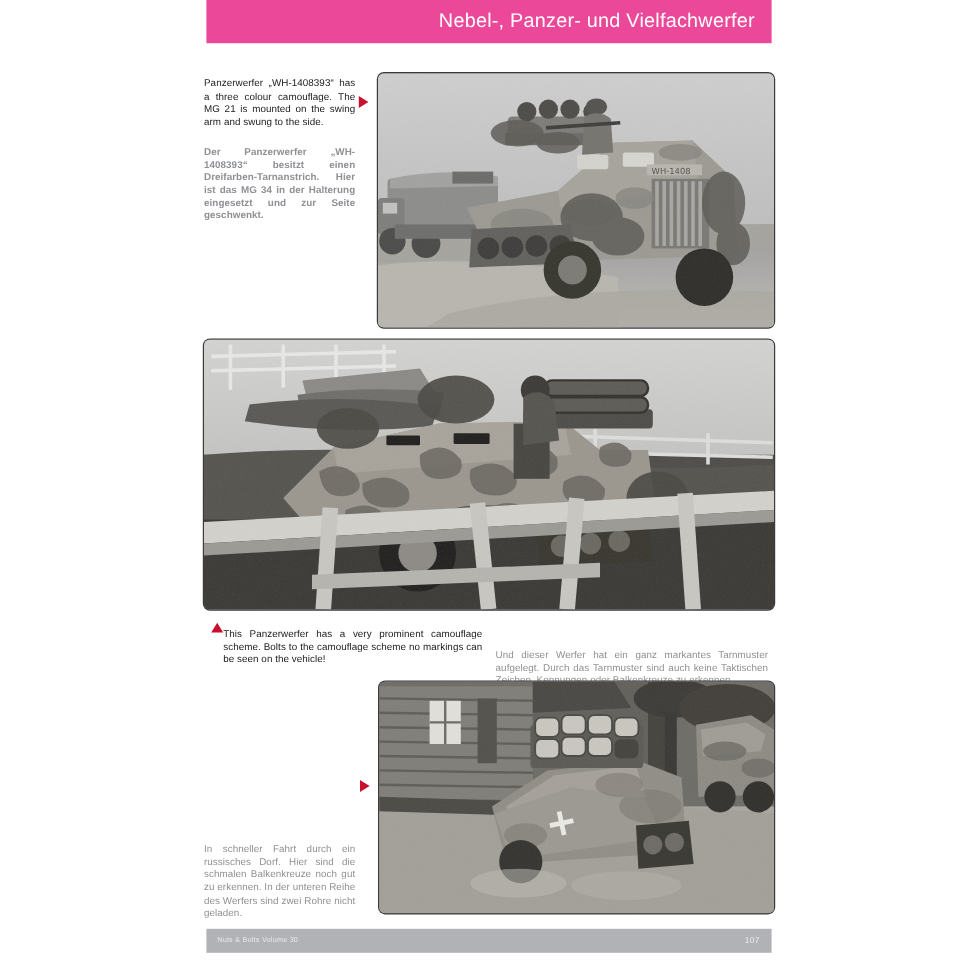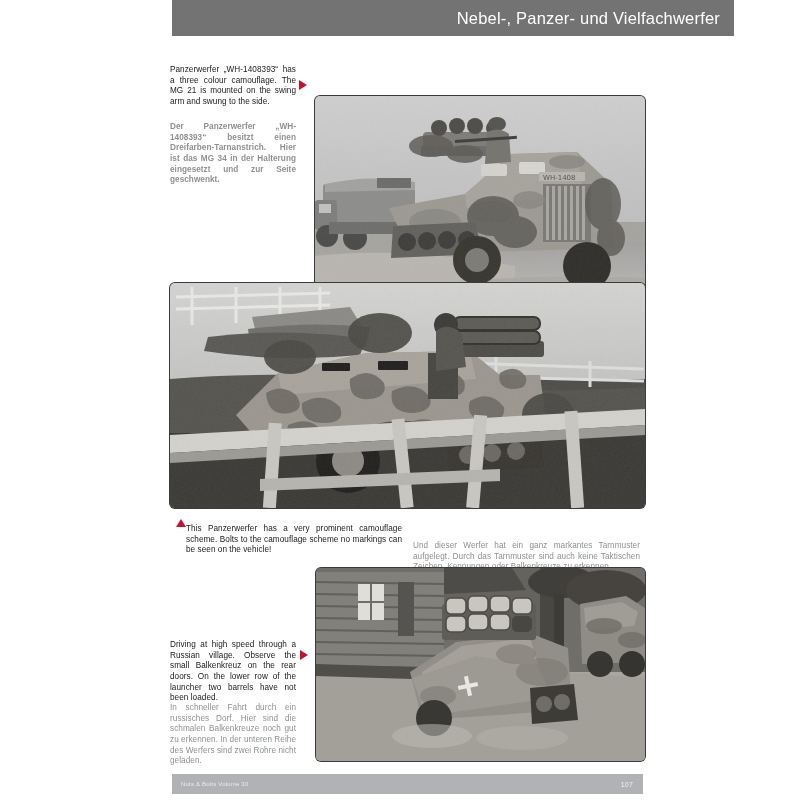--- a/index.html
+++ b/index.html
@@ -20,23 +20,23 @@
     position: absolute;
     inset: 0;
     background: #ffffff;
   }
 
   
   .header-bar {
     position: absolute;
     left: 172px;
     top: 0px;
-    width: 562px;
+    width: 471px;
     height: 36px;
-    background: #737373;
+    background: #ec4899;
   }
   .header-title {
     position: absolute;
     right: 14px;
     top: 50%;
     transform: translateY(-50%);
     color: #ffffff;
     font-size: 16.5px;
     letter-spacing: 0.2px;
     white-space: nowrap;
@@ -122,21 +122,21 @@
   
   .photo {
     position: absolute;
     border-radius: 5px;
     overflow: hidden;
     box-shadow: 0 0 0 1px #3b3b3b;
     background: #8b8b8b;
   }
   .photo svg { display: block; width: 100%; height: 100%; }
 
-  #photo-top    { left: 315px; top: 61px;  width: 330px; height: 212px; margin-top: 35px; }
+  #photo-top    { left: 315px; top: 61px;  width: 330px; height: 212px; }
   #photo-middle { left: 170px; top: 283px; width: 475px; height: 225px; }
   #photo-bottom { left: 316px; top: 568px; width: 329px; height: 193px; }
 </style>
 </head>
 <body>
 
 <div class="page">
 
   <div class="header-bar">
     <div class="header-title">Nebel-, Panzer- und Vielfachwerfer</div>
@@ -346,23 +346,20 @@
   </div>
 
   <div class="tri tri-up" id="marker-mid"></div>
   <div class="txt en" id="caption2-en">
     <p>This Panzerwerfer has a very prominent camouflage scheme. Bolts to the camouflage scheme no markings can be seen on the vehicle!</p>
   </div>
   <div class="txt de" id="caption2-de">
     <p>Und dieser Werfer hat ein ganz markantes Tarnmuster aufgelegt. Durch das Tarnmuster sind auch keine Taktischen Zeichen, Kennungen oder Balkenkreuze zu erkennen.</p>
   </div>
 
-  <div class="txt en" id="caption3-en">
-    <p>Driving at high speed through a Russian village. Observe the small Balkenkreuz on the rear doors. On the lower row of the launcher two barrels have not been loaded.</p>
-  </div>
   <div class="txt de" id="caption3-de">
     <p>In schneller Fahrt durch ein russisches Dorf. Hier sind die schmalen Balkenkreuze noch gut zu erkennen. In der unteren Reihe des Werfers sind zwei Rohre nicht geladen.</p>
   </div>
   <div class="tri tri-right" id="marker-bottom"></div>
 
   <div class="photo" id="photo-bottom">
     <svg viewBox="0 0 329 193" preserveAspectRatio="none">
       <defs>
         <filter id="grain3">
             <feTurbulence type="fractalNoise" baseFrequency="1.0" numOctaves="3"></feTurbulence>

